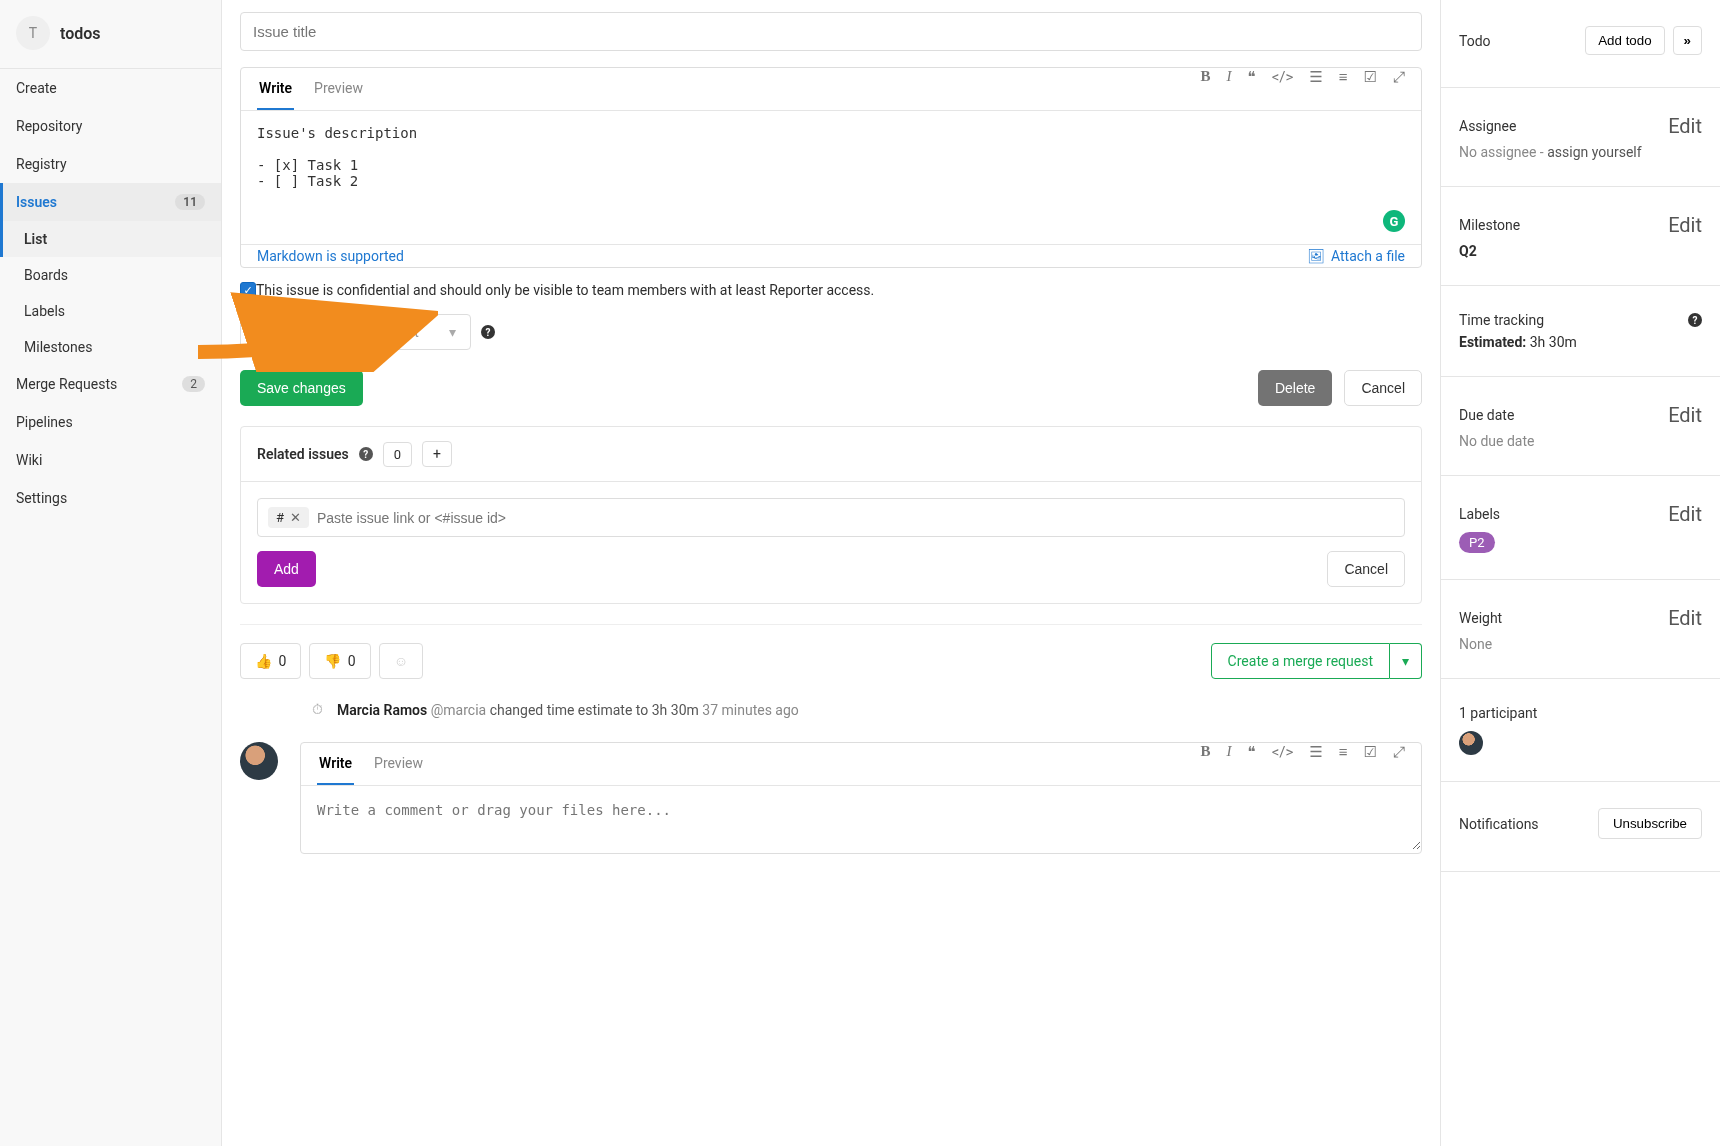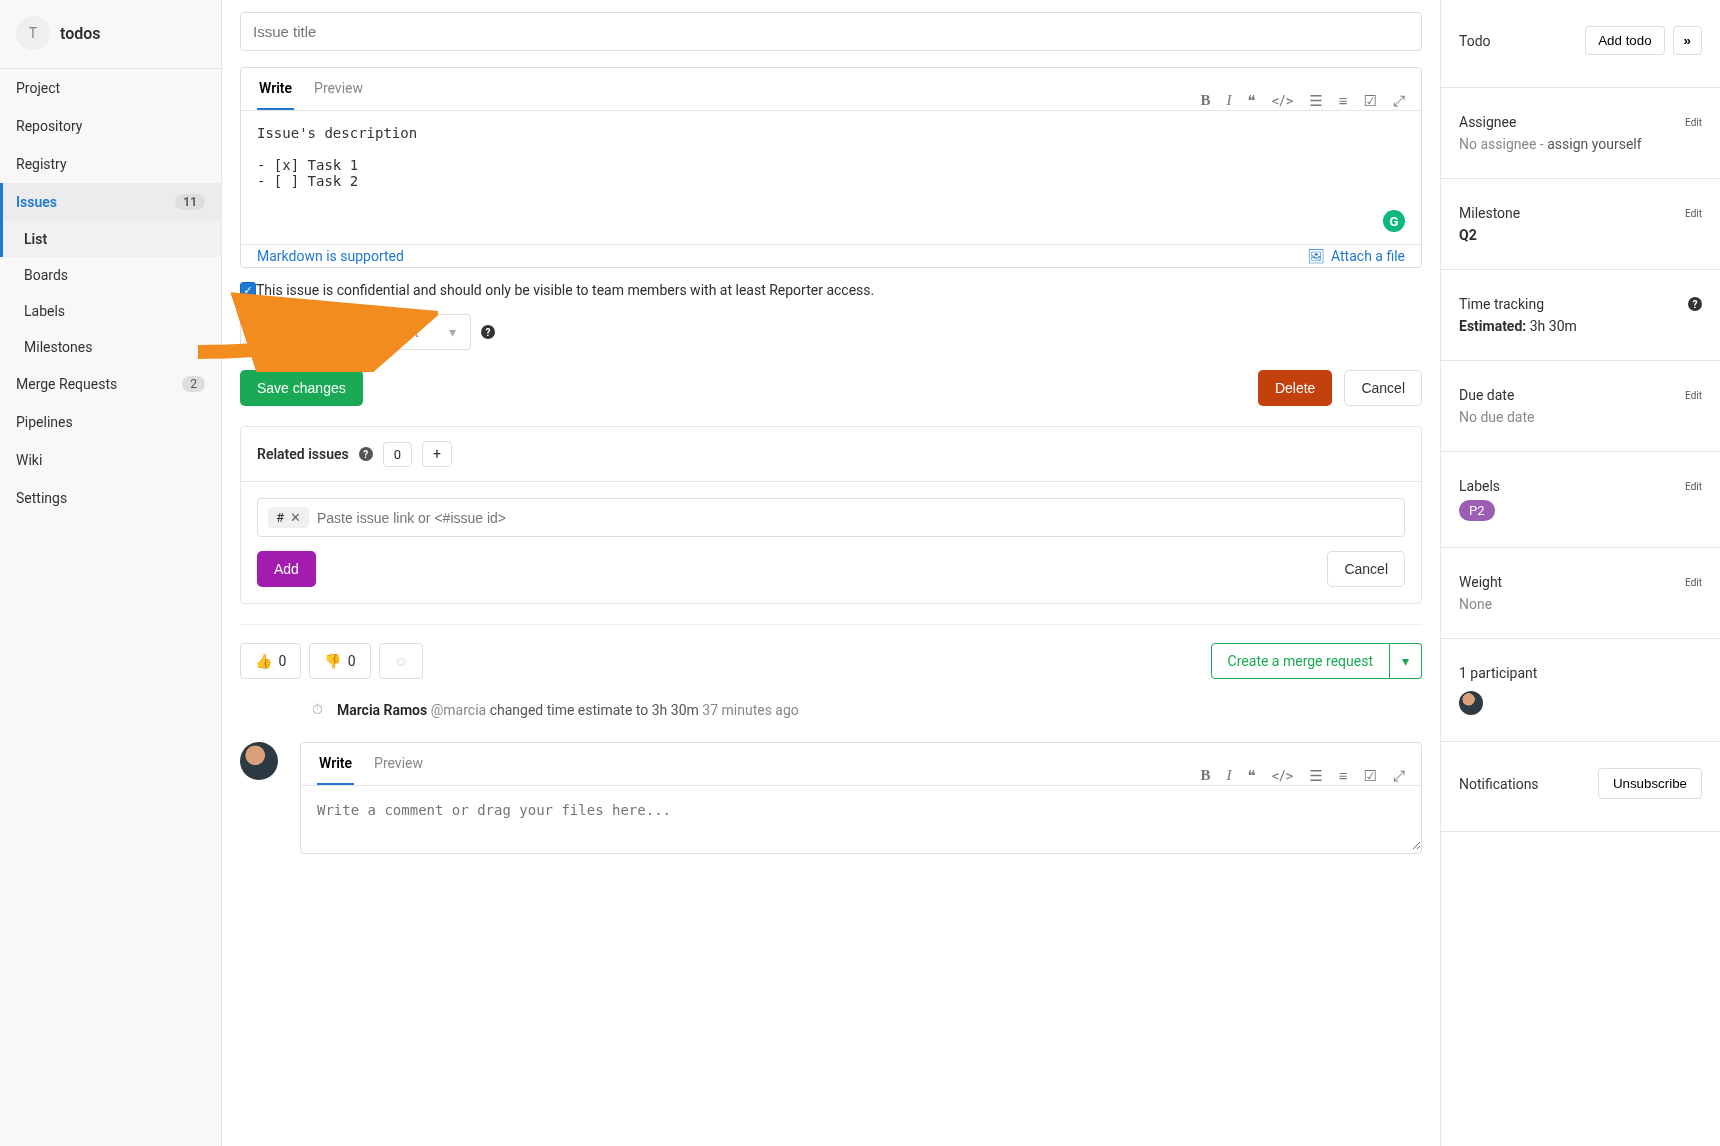--- a/index.html
+++ b/index.html
@@ -55,21 +55,21 @@
   
   .main { flex: 1; padding: 12px 18px; min-width: 0; position: relative; }
   .title-input {
     width: 100%; padding: 10px 12px;
     border: 1px solid #ddd; border-radius: 4px;
     font-size: 15px; color: #999;
     margin-bottom: 16px;
   }
   .editor-box { border: 1px solid #ddd; border-radius: 4px; margin-bottom: 14px; background:#fff;}
   .editor-tabs {
-    display: flex; justify-content: space-between; align-items: flex-end;
+    display: flex; justify-content: space-between; align-items: flex-start;
     border-bottom: 1px solid #e5e5e5;
     padding: 0 16px;
   }
   .tabs-left { display:flex; gap: 18px; }
   .etab { padding: 12px 2px; cursor:pointer; color:#888; }
   .etab.active { color:#000; font-weight:600; border-bottom: 2px solid #1f78d1; }
   .toolbar { display:flex; gap: 16px; color:#777; }
   .toolbar span { cursor:pointer; font-size: 15px; }
   .icon-bold { font-weight: bold; font-family: serif; }
   .icon-italic { font-family: serif; font-style: italic; }
@@ -105,21 +105,21 @@
   .select-box {
     border:1px solid #ddd; border-radius:4px;
     padding: 9px 14px; color:#999;
     display:flex; gap: 30px; align-items:center; cursor:pointer;
     background:#fff;
   }
   .action-row { display:flex; justify-content:space-between; margin-bottom:20px;}
   .btn { padding: 9px 16px; border-radius:5px; cursor:pointer; font-size:14px; border:1px solid transparent;}
   .btn-green { background:#1aaa55; color:#fff; }
   .btn-green-s { background:#a21caf; color:#fff; padding: 7px 16px;}
-  .btn-red { background:#c2410c; color:#fff; }
+  .btn-red { background:#737373; color:#fff; }
   .btn-plain { background:#fff; border:1px solid #ddd; color:#333; }
   .panel { border:1px solid #e5e5e5; border-radius:4px; margin-bottom:20px; background:#fff;margin-top:8px;}
   .panel-header { display:flex; align-items:center; gap:10px; padding: 14px 16px; border-bottom:1px solid #e5e5e5; }
   .pill { border:1px solid #ddd; border-radius:4px; padding:4px 10px; font-size:13px;}
   .pill-plus { border:1px solid #ddd; border-radius:4px; padding:4px 10px; cursor:pointer;}
   .panel-body { padding: 16px; }
   .related-input {
     display:flex; align-items:center; gap:8px;
     border:1px solid #ddd; border-radius:4px;
     padding: 8px 10px; margin-bottom: 14px;
@@ -150,21 +150,21 @@
   }
   
   .right {
     width: 280px; flex-shrink:0;
     border-left: 1px solid #e5e5e5;
     padding: 0;
   }
   .r-section { padding: 26px 18px; border-bottom: 1px solid #e5e5e5; }
   .r-header { display:flex; justify-content:space-between; align-items:center; margin-bottom: 6px;}
   .r-label { color:#333; }
-  .r-edit { color:#555; font-size:10px; cursor:pointer; }
+  .r-edit { color:#555; font-size:20px; cursor:pointer; }
   .r-value-muted { color:#888; }
   .r-value-bold { font-weight:700; }
   .add-todo { border:1px solid #ddd; border-radius:4px; padding:6px 12px; cursor:pointer; background:#fff;}
   .expand-btn { border:1px solid #ddd; border-radius:4px; padding:6px 10px; cursor:pointer; background:#fff; font-weight:bold;}
   .label-pill { background:#9c5db5; color:#fff; border-radius:12px; padding:3px 10px; font-size:13px; display:inline-block;}
   .avatar-sm {
     width:24px; height:24px; border-radius:50%;
     background: radial-gradient(circle at 40% 35%, #d9a07a 28%, #2d3a44 30%);
   }
   .unsub { border:1px solid #ddd; border-radius:4px; padding:7px 14px; cursor:pointer; background:#fff;}
@@ -192,21 +192,21 @@
 
 <div class="layout">
 
   <div class="sidebar">
     <div class="sb-header">
       <div class="sb-avatar">T</div>
       <div class="sb-title">todos</div>
     </div>
     <div id="sb-items">
         <div class="sb-item">
-          <span>Project</span>
+          <span>Create</span>
         </div>
         <div class="sb-item">
           <span>Repository</span>
         </div>
         <div class="sb-item">
           <span>Registry</span>
         </div>
         <div class="sb-item active">
           <span>Issues</span>
           <span class="sb-badge">11</span>

